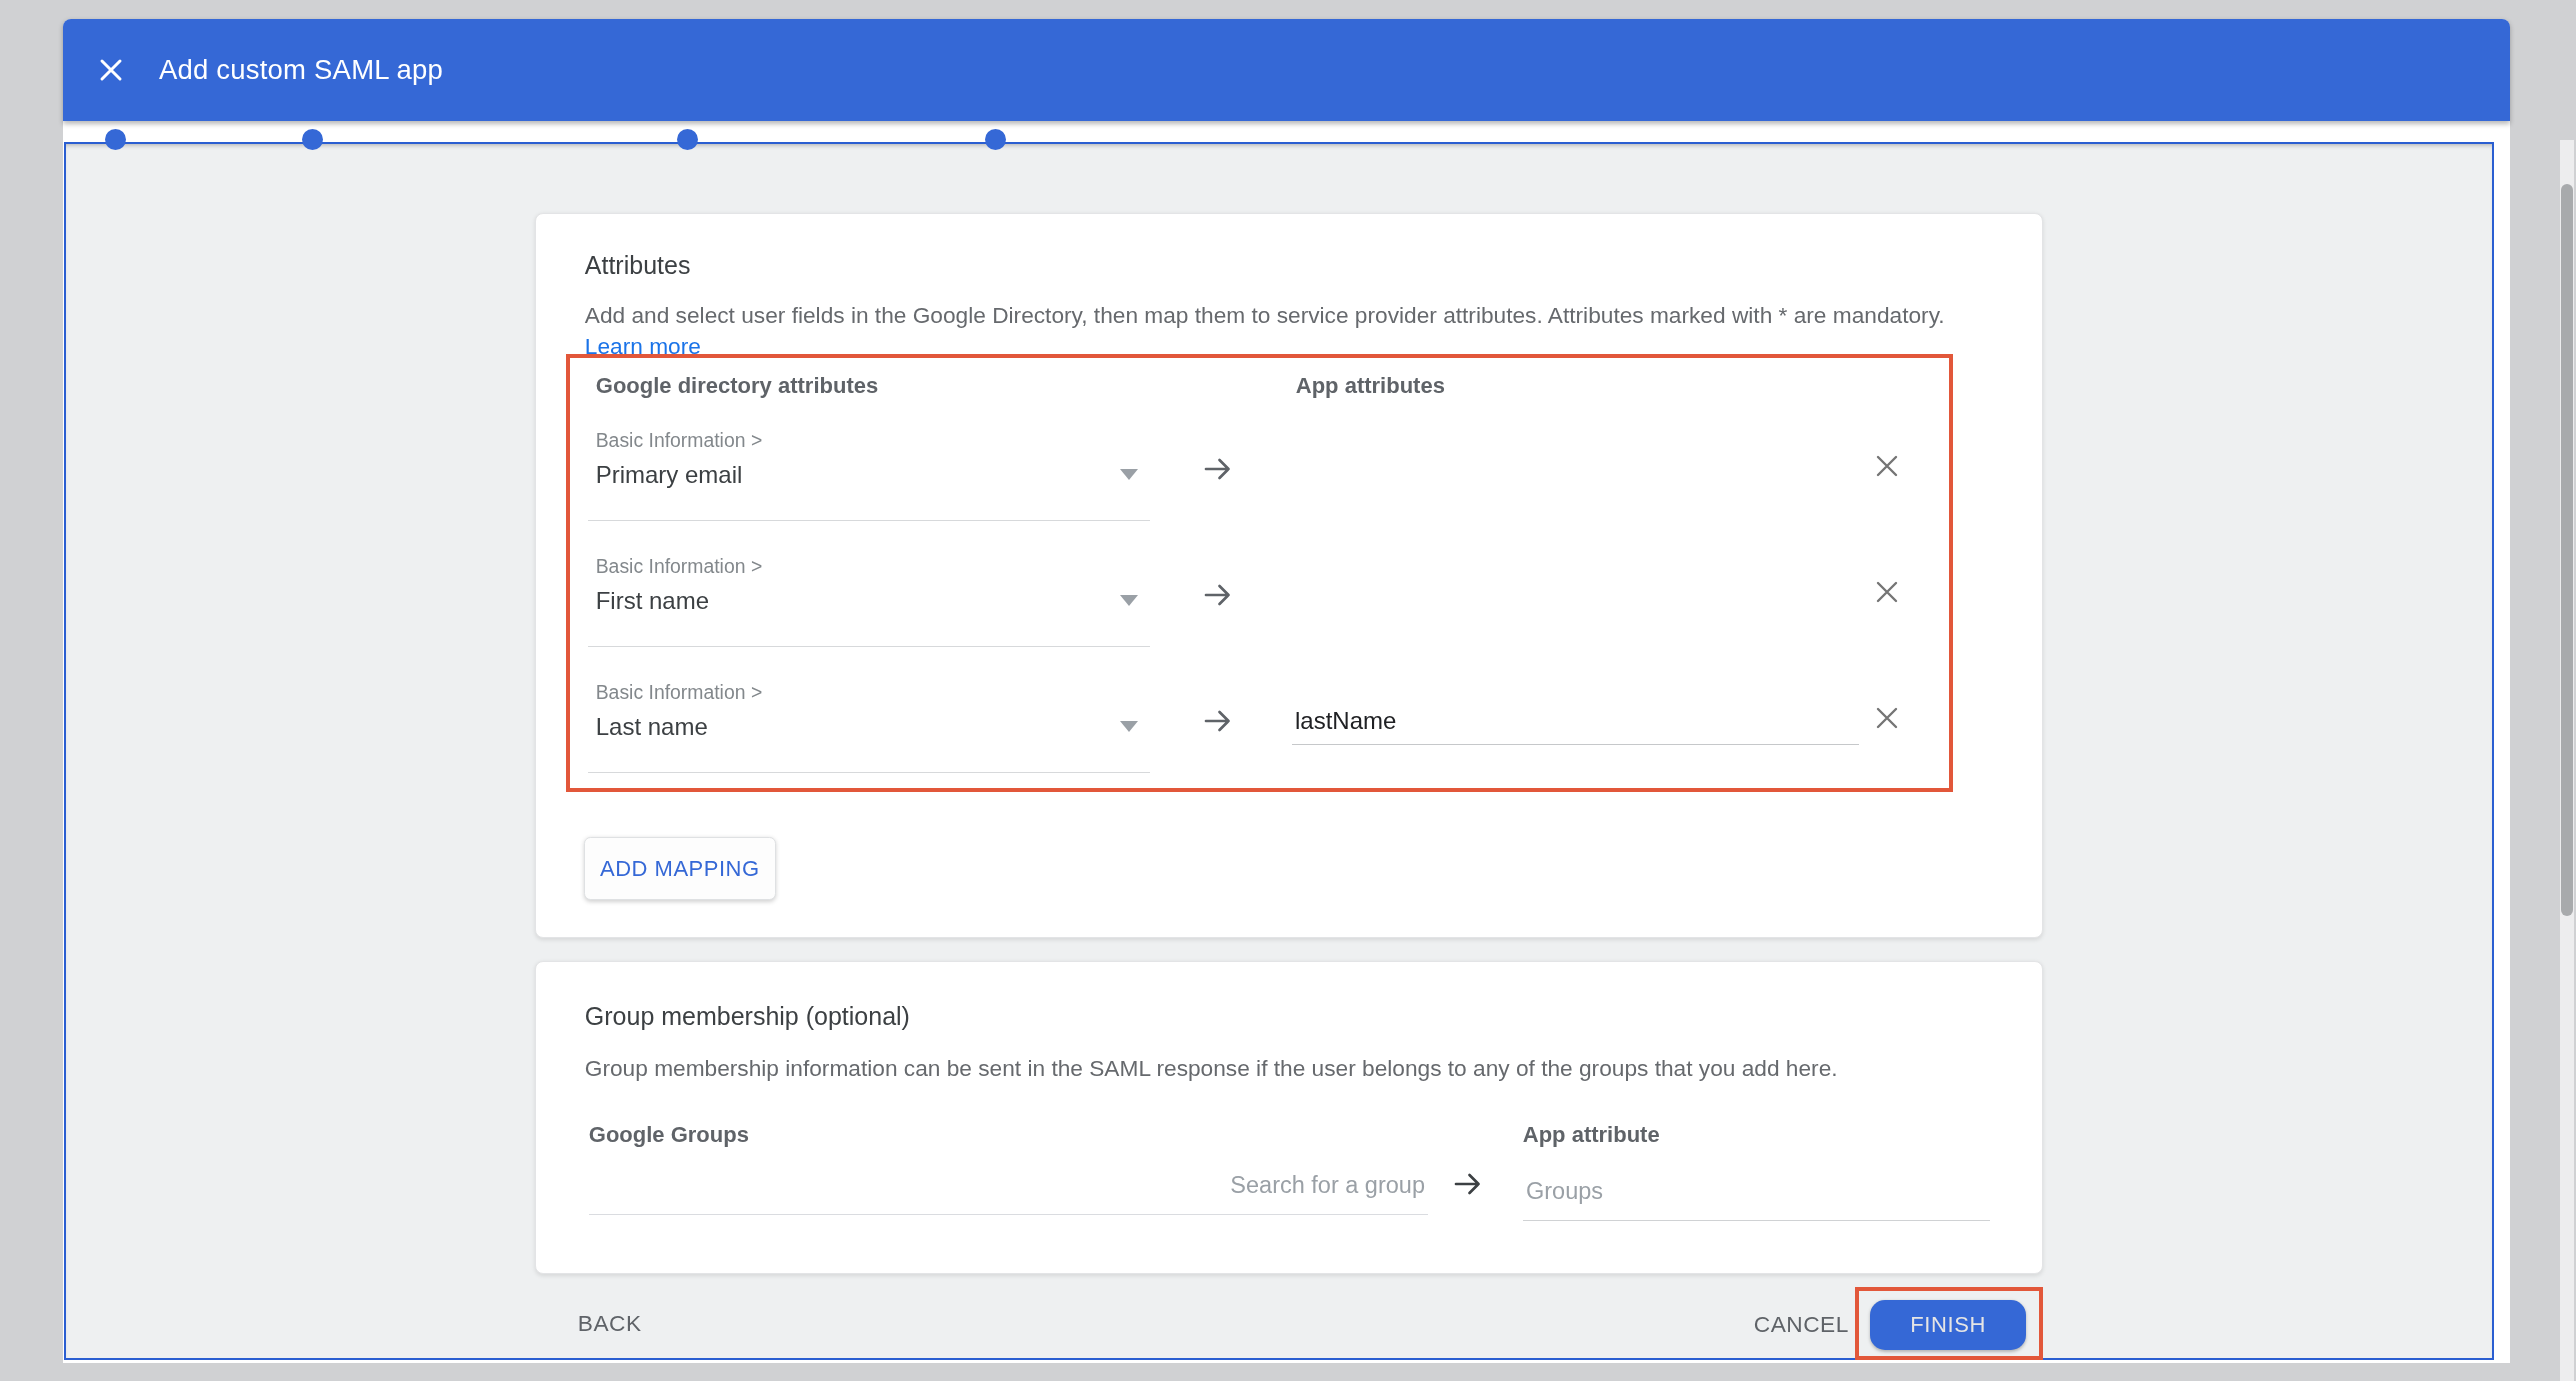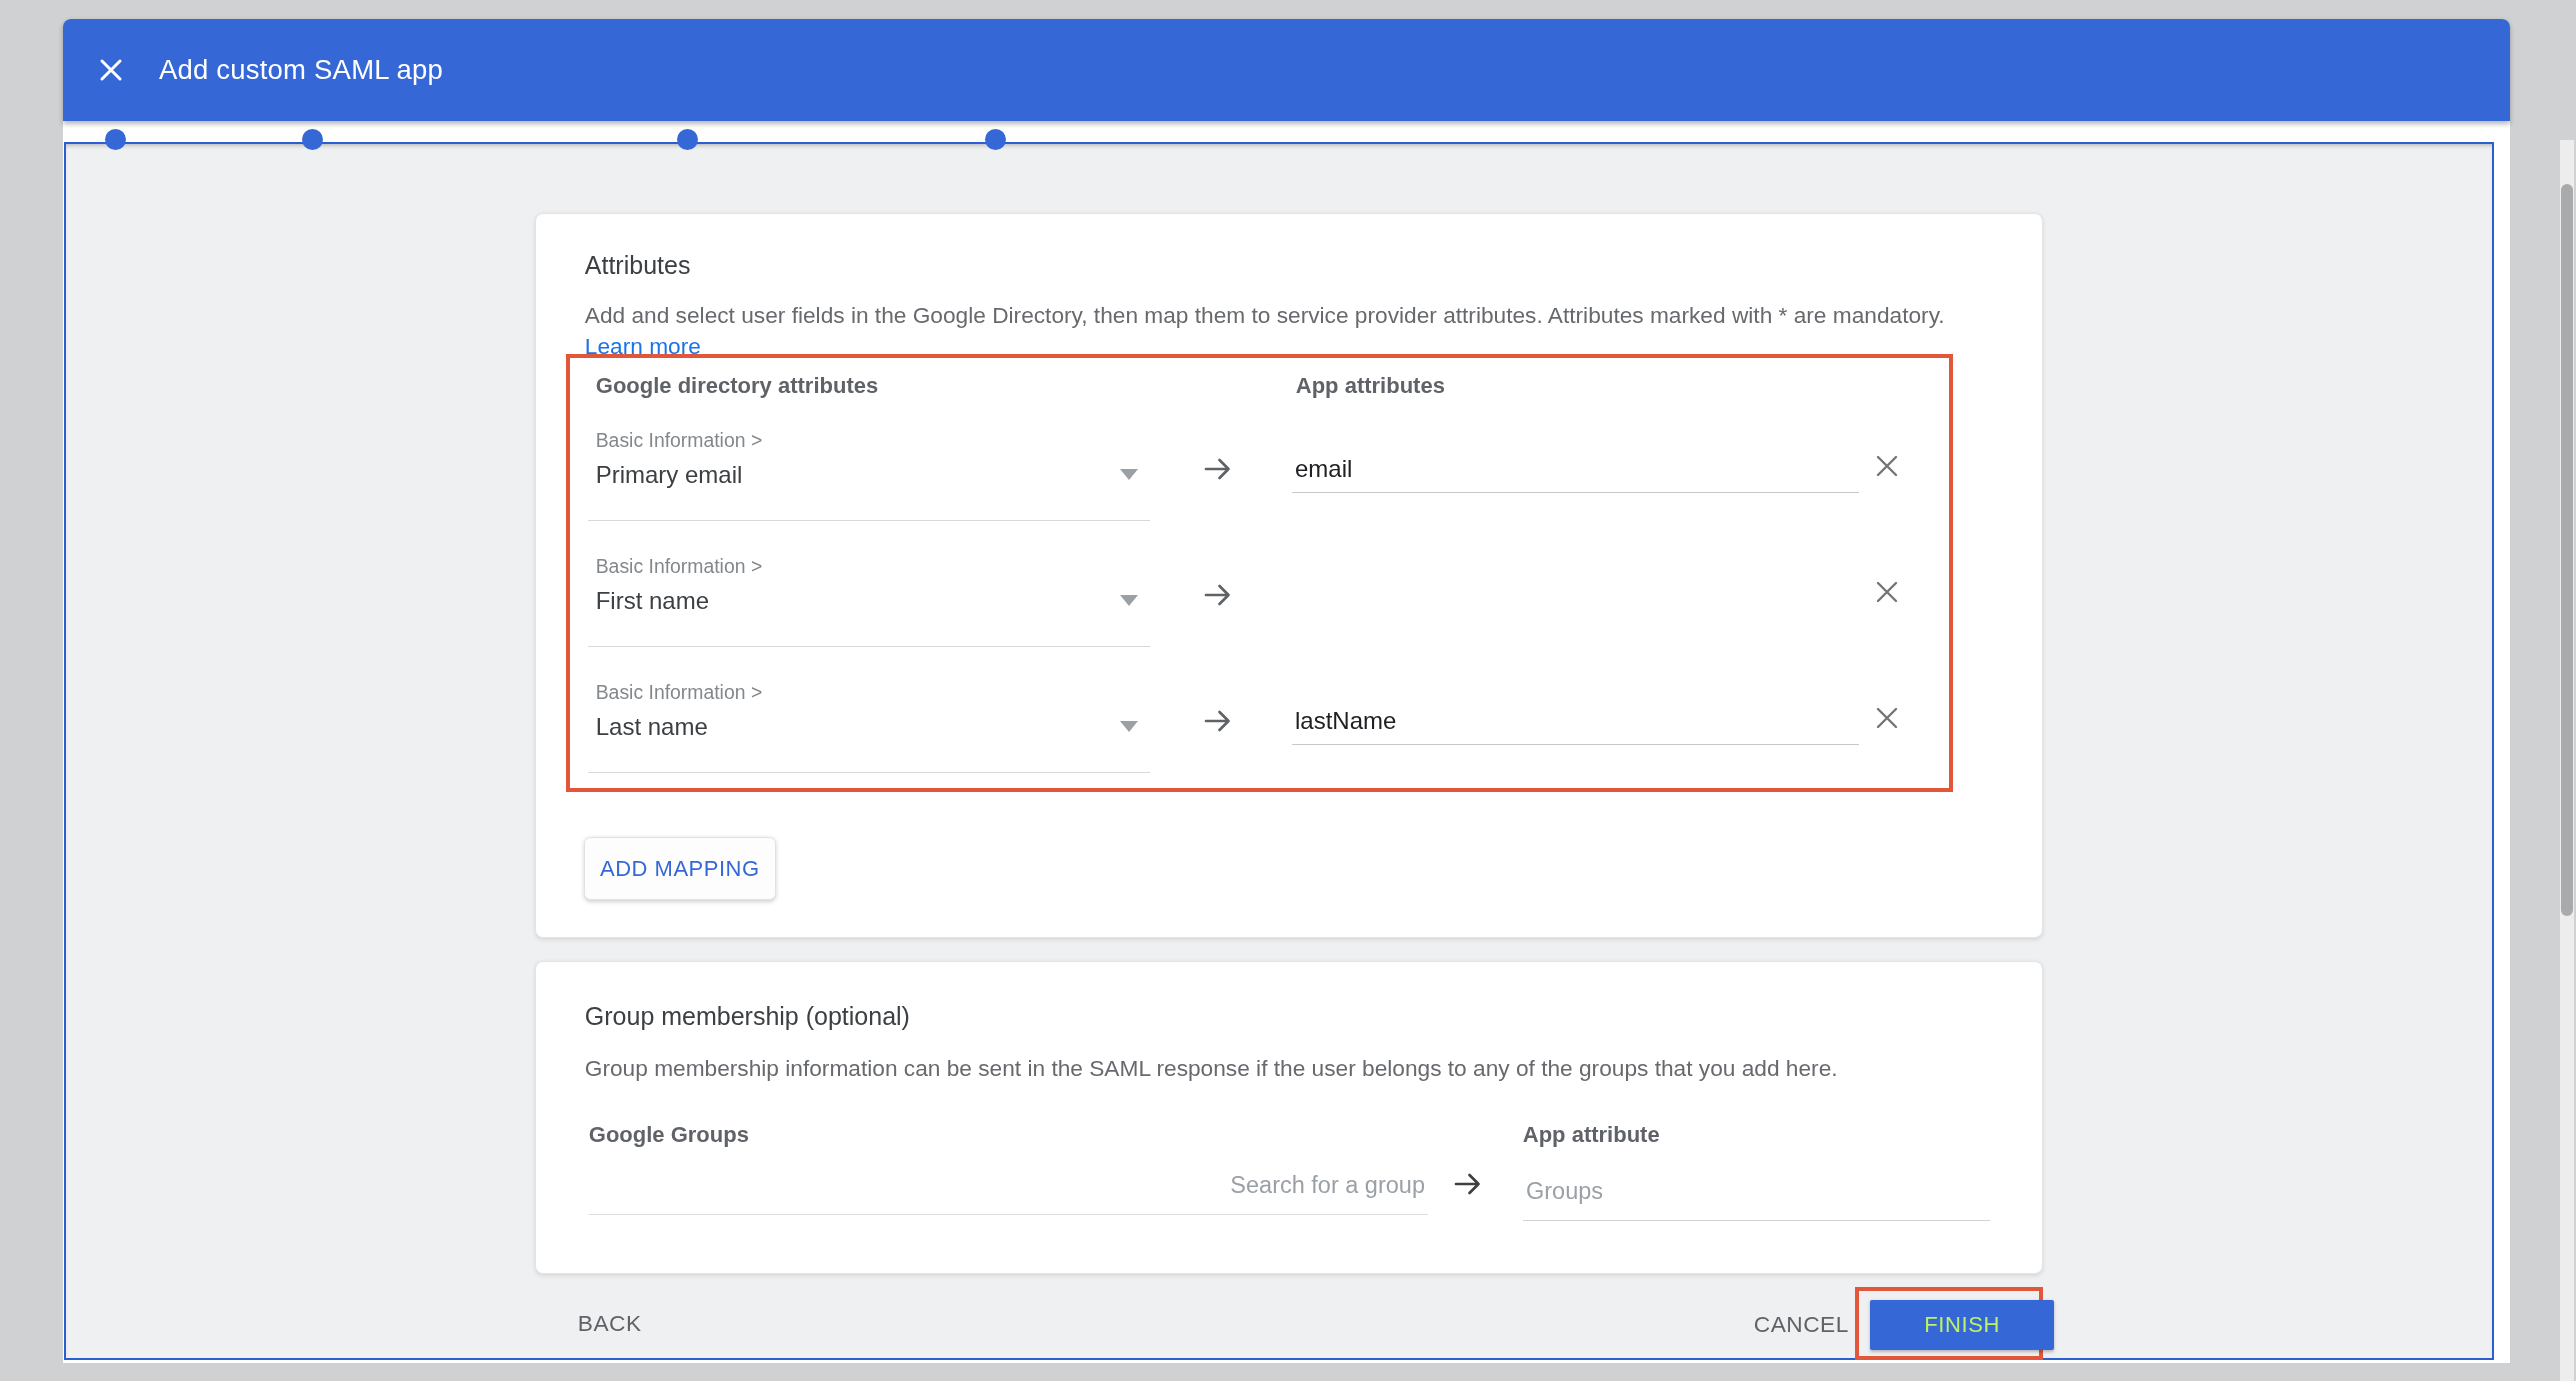--- a/index.html
+++ b/index.html
@@ -138,24 +138,24 @@
   }
   .footer-cancel{
     position:absolute;left:1688px;top:1167px;
     font-size:22.7px;font-weight:500;letter-spacing:0.5px;color:#5f6368;cursor:pointer;
   }
   .finish-outline{
     position:absolute;left:1789px;top:1143px;width:180px;height:65px;
     border:4px solid #e2573a;background:transparent;
   }
   .finish-btn{
-    position:absolute;left:11.3px;top:9px;width:184px;height:50px;
-    background:#3568d6;border:none;border-radius:2px;
+    position:absolute;left:11.3px;top:9px;width:156px;height:50px;
+    background:#3568d6;border:none;border-radius:15px;
     font-family:"Liberation Sans",sans-serif;
-    font-size:22px;font-weight:500;letter-spacing:0.6px;color:#bef264;
+    font-size:22px;font-weight:500;letter-spacing:0.6px;color:#e5e5e5;
     box-shadow:0 1.6px 3.2px rgba(0,0,0,0.25);cursor:pointer;
   }
 </style>
 </head>
 <body>
 
 <div class="dialog">
 
   <div class="appbar"></div>
   <div class="close-btn">
@@ -187,21 +187,20 @@
     <div class="map-select">
       <div class="map-cat">Basic Information &gt;</div>
       <div class="map-field">Primary email</div>
       <div class="tri"></div>
     </div>
     <div class="arrow-icon">
       <svg viewBox="0 0 24 24" fill="none" stroke="currentColor" stroke-width="1.8" stroke-linecap="round" stroke-linejoin="round">
         <path d="M4 12 H19 M13 6 L19 12 L13 18"></path>
       </svg>
     </div>
-    <input class="app-input" type="text" value="email" style="">
     <div class="x-btn">
       <svg viewBox="0 0 24 24" fill="none" stroke="currentColor" stroke-width="1.6" stroke-linecap="round">
         <path d="M6 6 L18 18 M18 6 L6 18"></path>
       </svg>
     </div>
   </div>
 
   <div class="map-row" style="top: 195px;">
     <div class="map-select">
       <div class="map-cat">Basic Information &gt;</div>

